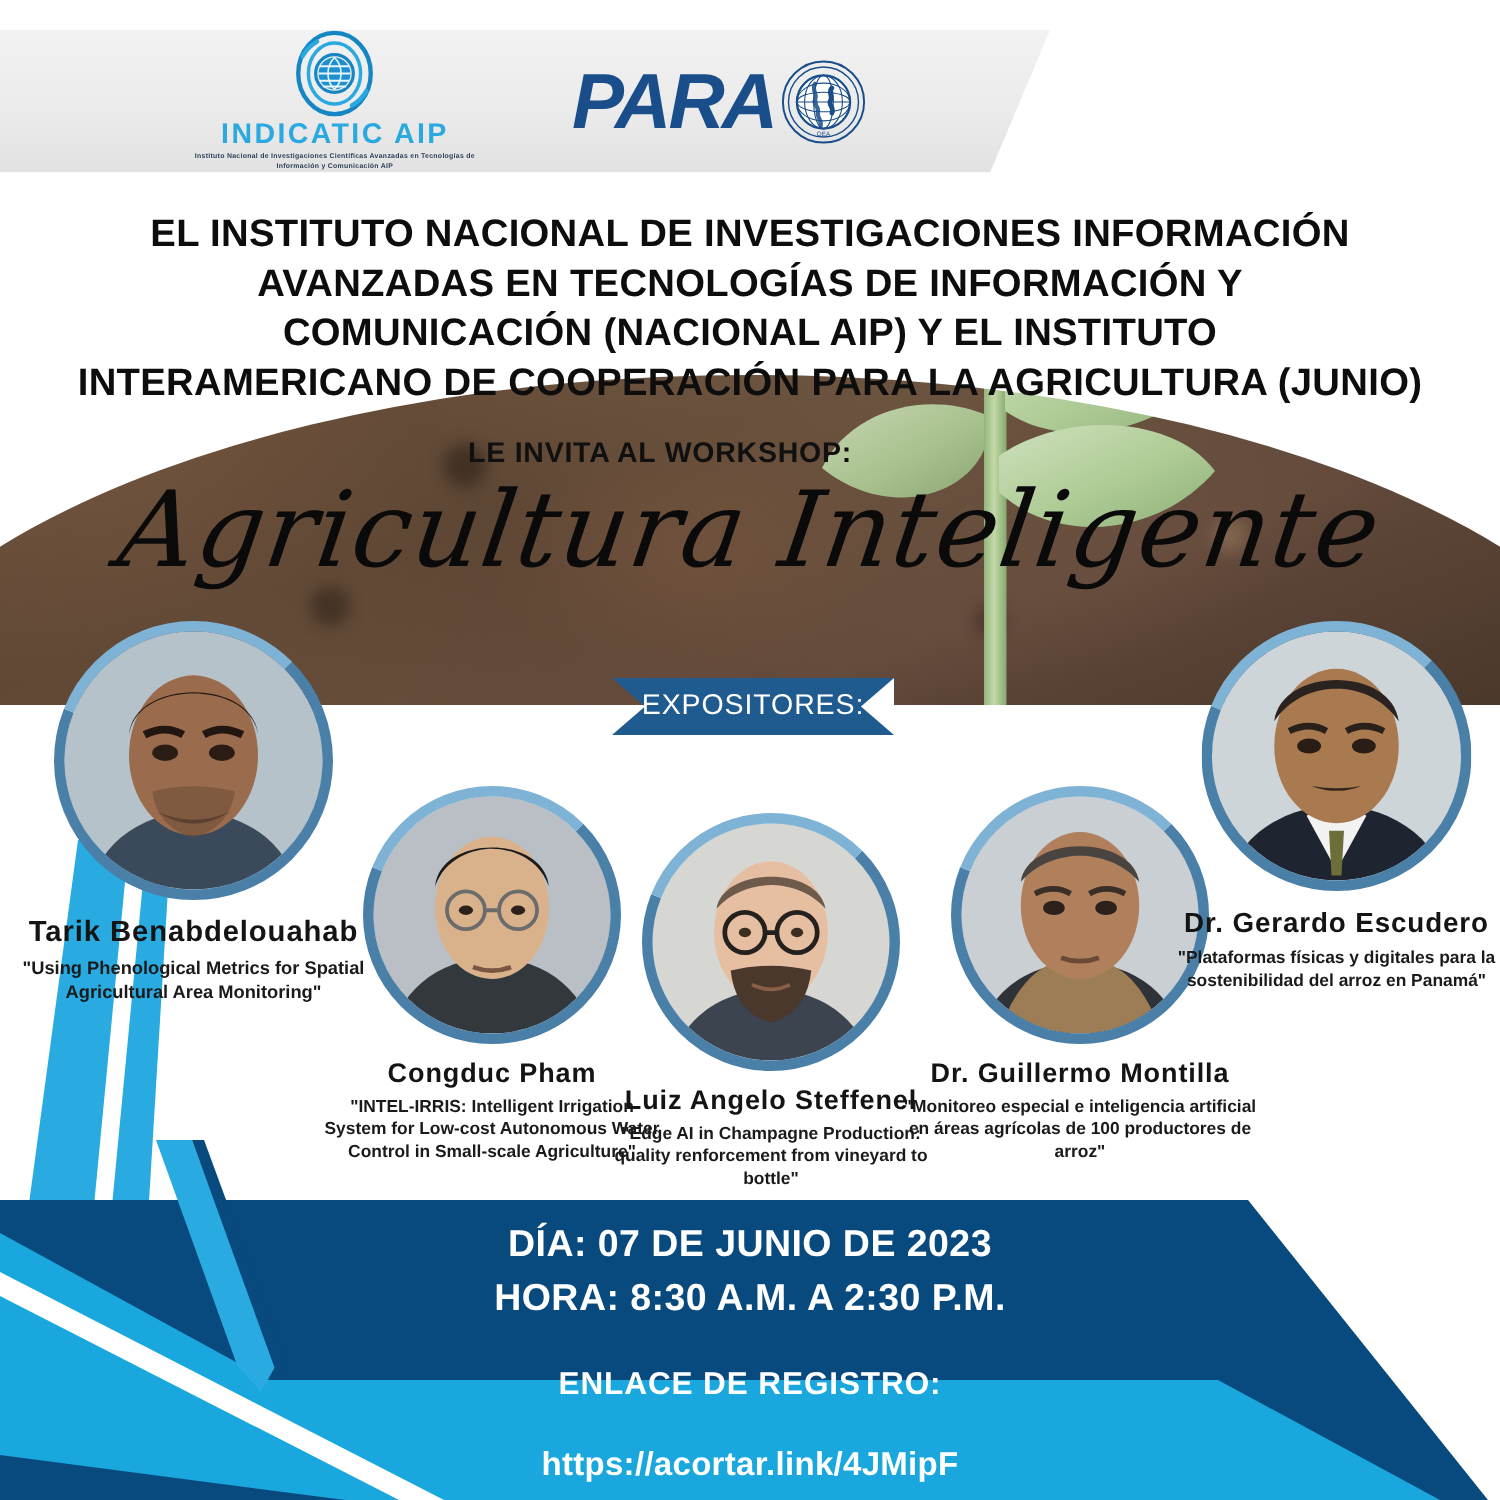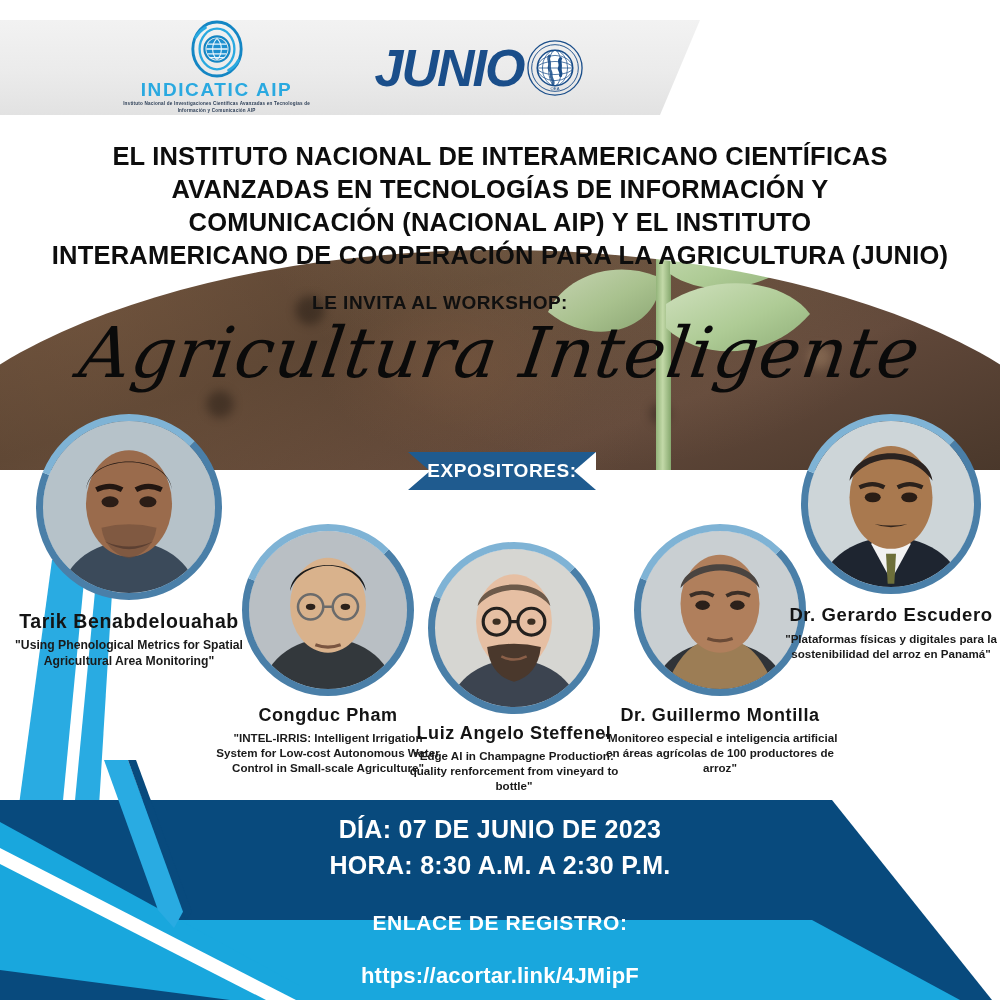--- a/index.html
+++ b/index.html
@@ -102,21 +102,21 @@
   
   .ribbon{
     position:absolute;left:408px;top:452px;width:188px;height:38px;z-index:9;
     background:#1f5b8f;
     clip-path:polygon(0 0,100% 0,100% 100%,0 100%,22px 50%);
     display:flex;align-items:center;justify-content:center;
   }
   .ribbon-inner{
     position:absolute;left:408px;top:452px;width:188px;height:38px;z-index:10;
     display:flex;align-items:center;justify-content:center;
-    color:#fff;font-weight:700;font-size:19px;letter-spacing:.6px;
+    color:#fff;font-weight:400;font-size:19px;letter-spacing:.6px;
   }
   .ribbon::after{
     content:"";position:absolute;right:-0px;top:0;width:22px;height:38px;
     background:#fff;clip-path:polygon(100% 0,100% 100%,0 50%);
   }
 
   
   .speaker{position:absolute;z-index:9;text-align:center;}
   .portrait{position:relative;border-radius:50%;overflow:visible;margin:0 auto;}
   .portrait .ring{
@@ -260,39 +260,39 @@
         <path d="M20 25 H40 M19 30 H41 M20 35 H40 M22 39 H38" stroke="#eaf6fd" stroke-width="1.3"></path>
         <path d="M30 19 C24 25 24 35 30 41 M30 19 C36 25 36 35 30 41" stroke="#eaf6fd" stroke-width="1.1" fill="none"></path>
         <path d="M8 18 A26 26 0 0 1 18 8" stroke="#2aa9e0" stroke-width="3" fill="none" stroke-linecap="round"></path>
         <path d="M52 42 A26 26 0 0 1 42 52" stroke="#2aa9e0" stroke-width="3" fill="none" stroke-linecap="round"></path>
       </svg>
       <div class="ind-word">INDICATIC AIP</div>
       <div class="ind-sub">Instituto Nacional de Investigaciones Científicas Avanzadas en Tecnologías de Información y Comunicación AIP</div>
     </div>
 
     <div class="logo-iica">
-      <div class="iica-word">JUNIO</div>
+      <div class="iica-word">PARA</div>
       <svg class="iica-seal" viewBox="0 0 60 60">
         <circle cx="30" cy="30" r="29" fill="none" stroke="#1a4e8a" stroke-width="1.4"></circle>
         <circle cx="30" cy="30" r="25" fill="none" stroke="#1a4e8a" stroke-width="1"></circle>
         <circle cx="30" cy="30" r="19" fill="#ffffff" stroke="#1a4e8a" stroke-width="1.6"></circle>
         <ellipse cx="30" cy="30" rx="19" ry="7" fill="none" stroke="#1a4e8a" stroke-width=".8"></ellipse>
         <ellipse cx="30" cy="30" rx="19" ry="13.5" fill="none" stroke="#1a4e8a" stroke-width=".8"></ellipse>
         <ellipse cx="30" cy="30" rx="7" ry="19" fill="none" stroke="#1a4e8a" stroke-width=".8"></ellipse>
         <ellipse cx="30" cy="30" rx="13.5" ry="19" fill="none" stroke="#1a4e8a" stroke-width=".8"></ellipse>
         <line x1="11" y1="30" x2="49" y2="30" stroke="#1a4e8a" stroke-width=".8"></line>
         <path d="M24 17 C21 21 26 24 24 28 C22 32 27 33 26 37 C25 41 29 43 28 47" fill="#1a4e8a" opacity=".85" stroke="#1a4e8a" stroke-width="3" stroke-linecap="round"></path>
         <path d="M36 20 C33 23 37 26 35 29 C33 32 38 34 36 38" fill="none" stroke="#1a4e8a" stroke-width="3.4" stroke-linecap="round"></path>
         <text x="30" y="54" text-anchor="middle" font-size="4.5" fill="#1a4e8a" font-family="Liberation Sans, sans-serif">OEA</text>
       </svg>
     </div>
   </div>
 
   <div class="headline">
-    <div>EL INSTITUTO NACIONAL DE INTERAMERICANO CIENTÍFICAS</div>
+    <div>EL INSTITUTO NACIONAL DE INVESTIGACIONES INFORMACIÓN</div>
     <div>AVANZADAS EN TECNOLOGÍAS DE INFORMACIÓN Y</div>
     <div>COMUNICACIÓN (NACIONAL AIP) Y EL INSTITUTO</div>
     <div>INTERAMERICANO DE COOPERACIÓN PARA LA AGRICULTURA (JUNIO)</div>
   </div>
   <div class="invite">LE INVITA AL WORKSHOP:</div>
   <div class="script-title">Agricultura Inteligente</div>
 
   <div class="ribbon"></div>
   <div class="ribbon-inner">EXPOSITORES:</div>
 

